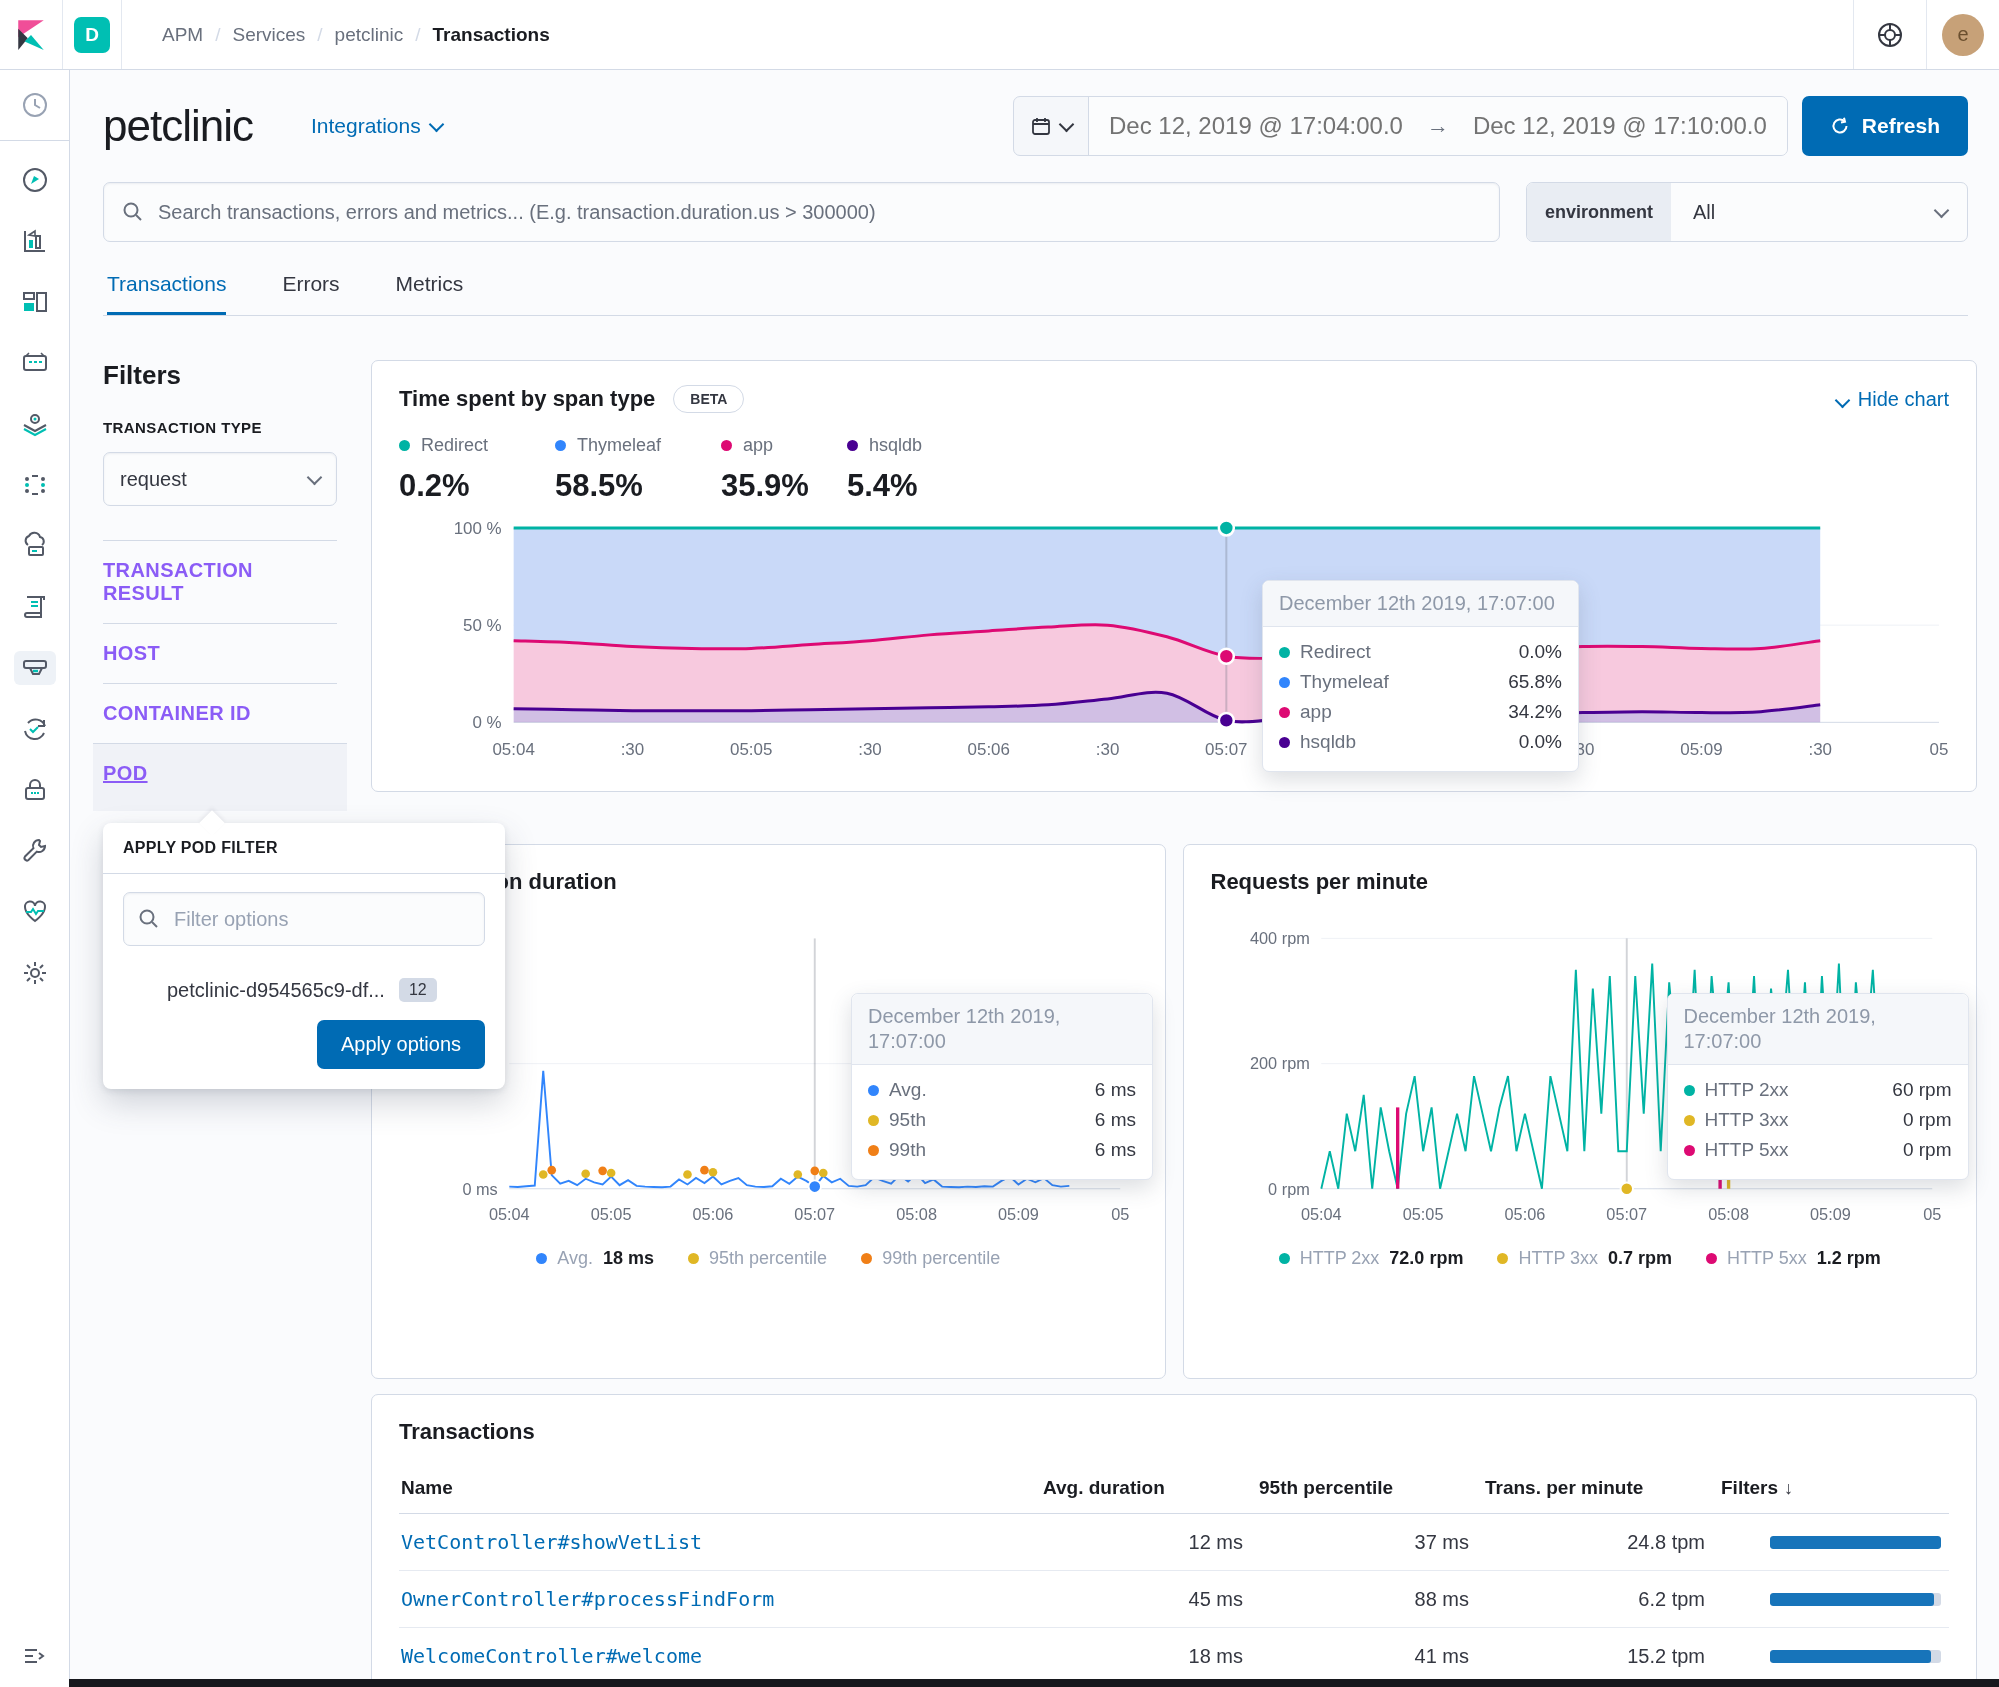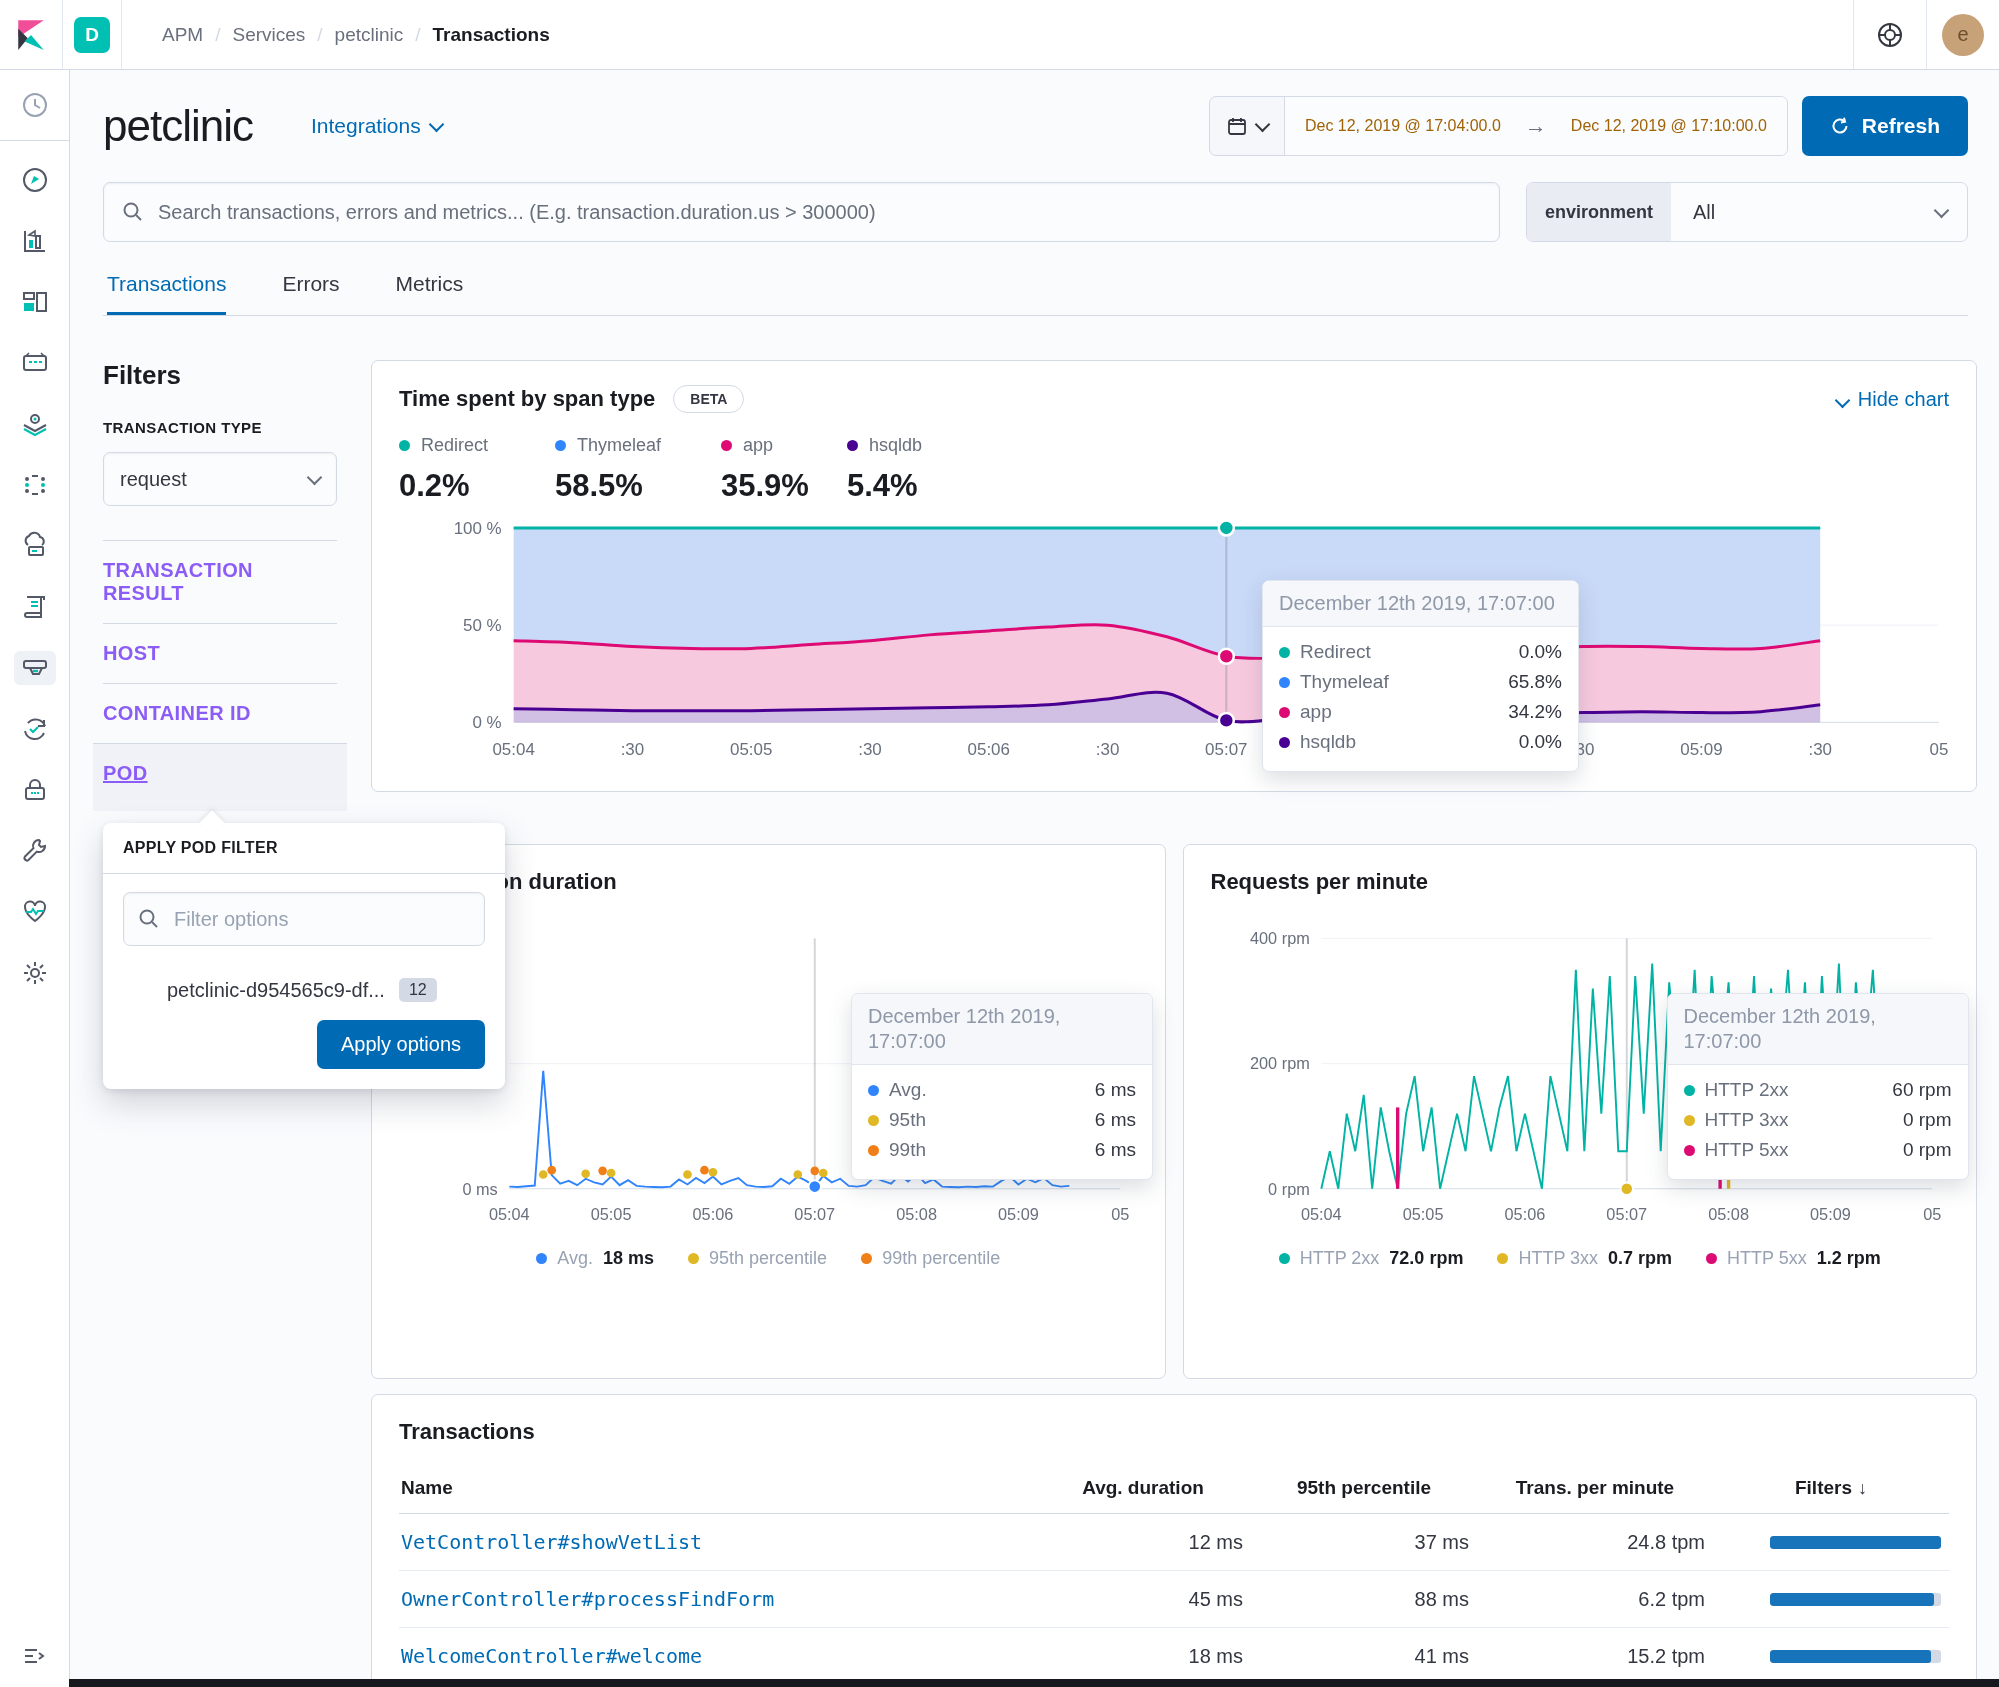--- a/index.html
+++ b/index.html
@@ -30,21 +30,21 @@
   
   .page-head{padding:26px 31px 0 34px;background:#fafbfd}
   .head-row1{display:flex;align-items:center}
   .service-title{font-size:44px;font-weight:400;color:#1a1c21;letter-spacing:-1px}
   .integrations{margin-left:58px;color:#006bb4;font-size:21px;display:flex;align-items:center;gap:10px;cursor:pointer}
   .chev{display:inline-block;width:9px;height:9px;border-right:2px solid currentColor;border-bottom:2px solid currentColor;
         transform:rotate(45deg);margin-top:-4px}
   .head-spacer{flex:1}
   .date-group{display:flex;align-items:stretch;height:58px;border:1px solid #d3dae6;border-radius:7px;background:#f5f7fa;overflow:hidden}
   .date-cal{display:flex;align-items:center;gap:9px;padding:0 16px;border-right:1px solid #d3dae6;color:#343741;cursor:pointer}
-  .date-text{display:flex;align-items:center;padding:0 20px;background:#fbfcfd;font-size:16px;color:#a16207;cursor:pointer}
+  .date-text{display:flex;align-items:center;padding:0 20px;background:#fbfcfd;font-size:24px;color:#737373;cursor:pointer}
   .date-arrow{display:flex;align-items:center;padding:0 4px;background:#fbfcfd;color:#69707d;font-size:22px}
   .refresh-btn{margin-left:14px;height:60px;background:#006bb4;color:#fff;border:none;border-radius:7px;
                font-size:21px;font-weight:600;padding:0 28px;display:flex;align-items:center;gap:12px;cursor:pointer;
                font-family:inherit}
   .head-row2{display:flex;margin-top:26px;gap:26px}
   .search-box{flex:1;height:58px;background:#fbfcfd;border:1px solid #d3dae6;border-radius:7px;display:flex;align-items:center;
               padding:0 18px;box-shadow:inset 0 1px 2px rgba(152,162,179,.15)}
   .search-box input{border:none;outline:none;background:transparent;flex:1;font-size:20px;color:#343741;
               font-family:inherit;margin-left:12px}
   .search-box input::placeholder{color:#69707d}
@@ -107,21 +107,21 @@
   .pod-search{height:52px;border:1px solid #d3dae6;border-radius:7px;background:#fbfcfd;display:flex;align-items:center;padding:0 14px;
               box-shadow:inset 0 1px 2px rgba(152,162,179,.15)}
   .pod-search input{border:none;outline:none;background:transparent;flex:1;font-size:20px;font-family:inherit;margin-left:12px;color:#a16207}
   .pod-search input::placeholder{color:#98a2b3}
   .pod-option{display:flex;align-items:center;margin:32px 0 2px;padding-left:44px;font-size:20px;color:#343741;cursor:pointer}
   .pod-badge{margin-left:14px;background:#d3dae6;border-radius:5px;padding:3px 10px;font-size:16px;color:#343741}
   .apply-btn{display:block;margin-left:auto;margin-top:18px;background:#006bb4;color:#fff;border:none;border-radius:7px;
              font-size:20px;font-weight:400;padding:13px 24px;cursor:pointer;font-family:inherit}
   
   .tx-table{width:100%;border-collapse:collapse;margin-top:20px}
-  .tx-table th{font-size:19px;color:#1a1c21;font-weight:700;text-align:center;padding:12px 8px 14px;border-bottom:1px solid #d3dae6;cursor:pointer}
+  .tx-table th{font-size:19px;color:#1a1c21;font-weight:700;text-align:left;padding:12px 8px 14px;border-bottom:1px solid #d3dae6;cursor:pointer}
   .tx-table th:first-child{text-align:left;padding-left:2px}
   .tx-table td{padding:16px 8px;border-bottom:1px solid #e6eaf1;font-size:20px;text-align:right;color:#343741}
   .tx-table td:first-child{text-align:left;padding-left:2px}
   .tx-name{font-family:"DejaVu Sans Mono","Liberation Mono",monospace;color:#006bb4;font-size:20px;cursor:pointer}
   .impact-cell{width:220px}
   .impact-track{width:171px;height:13px;background:#d3dae6;border-radius:3px;margin-left:auto;overflow:hidden}
   .impact-fill{height:100%;background:#1774ba;border-radius:3px}
   .sort-arrow{font-size:18px;color:#343741;margin-left:6px}
   .bottom-strip{position:absolute;left:69px;right:0;bottom:0;height:8px;background:#17181d;z-index:50}
   svg text{font-family:"Liberation Sans","DejaVu Sans",sans-serif}

